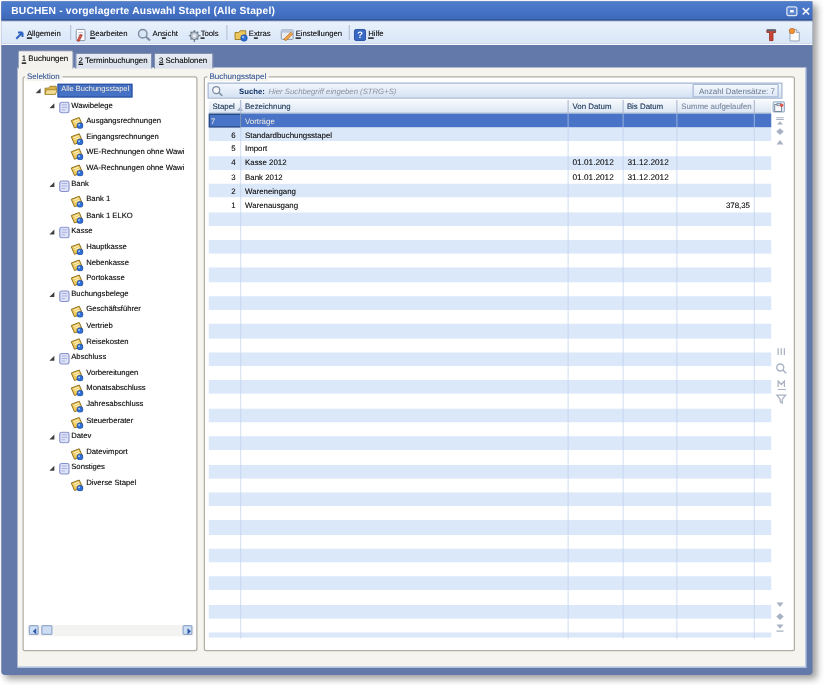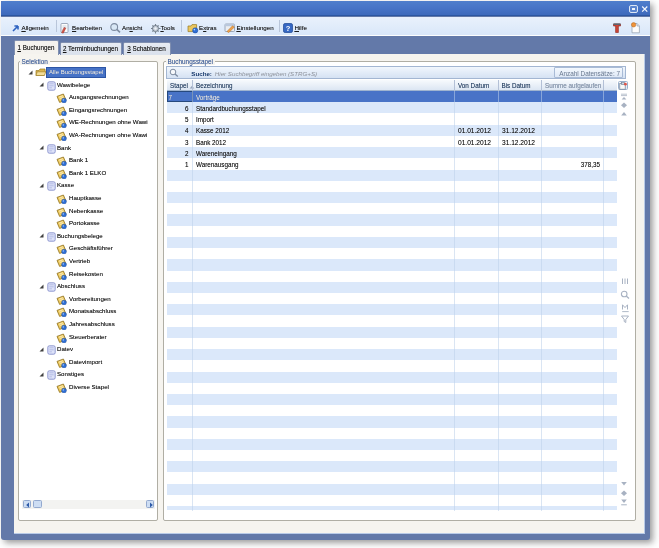--- a/index.html
+++ b/index.html
@@ -30,20 +30,21 @@
 #searchbar{position:absolute;border:1px solid #a3b6d2;
  background:linear-gradient(180deg,#f2f7fd 0%,#e3ecf8 50%,#d5e2f3 100%)}
 .hdr{font-size:6.3px;color:#2b4668;position:absolute;top:3px;white-space:nowrap;text-shadow:0 0 0.5px rgba(30,50,80,.5)}
 .cell{font-size:6.3px;position:absolute;white-space:nowrap;text-shadow:0 0 0.5px rgba(20,20,20,.5)}
 .num{text-align:right}
 .vline{position:absolute;width:1px}
 
 </style></head><body>
 <div id="win">
 <div id="title">
+      <span class="t">BUCHEN - vorgelagerte Auswahl Stapel (Alle Stapel)</span>
 <div class="abs" style="left:627.5px;top:4px;width:9px;height:8px;border:0.8px solid #dce6f5;border-radius:2px;background:#5b85cf">
         <div class="abs" style="left:2.2px;top:1.8px;width:3.2px;height:2.6px;border:0.9px solid #eef3fb"></div>
       </div>
 <svg style="position:absolute;left:639.5px;top:4px" width="8" height="8" viewBox="0 0 8 8">
         <path d="M1.2,1.5 L6.3,6.6 M6.3,1.5 L1.2,6.6" stroke="#f2f6fc" stroke-width="1.25"></path>
       </svg>
 </div>
 <div id="toolbar">
 <svg style="position:absolute;left:9.5px;top:5.5px" width="10" height="10" viewBox="0 0 10 10">
         <path d="M2,8 L7,3 M7,3 L3.4,3 M7,3 L7,6.6" stroke="#2e62c0" stroke-width="1.6" fill="none"></path>

